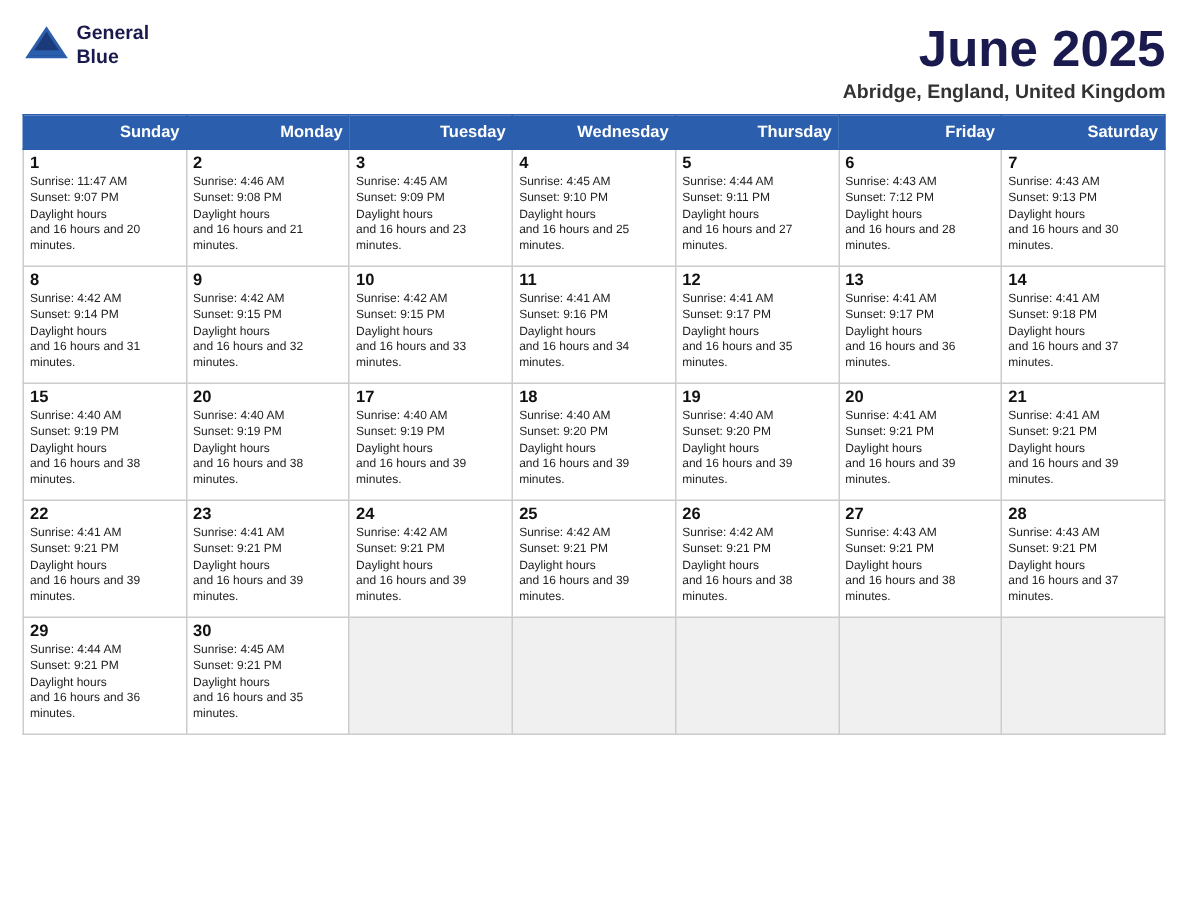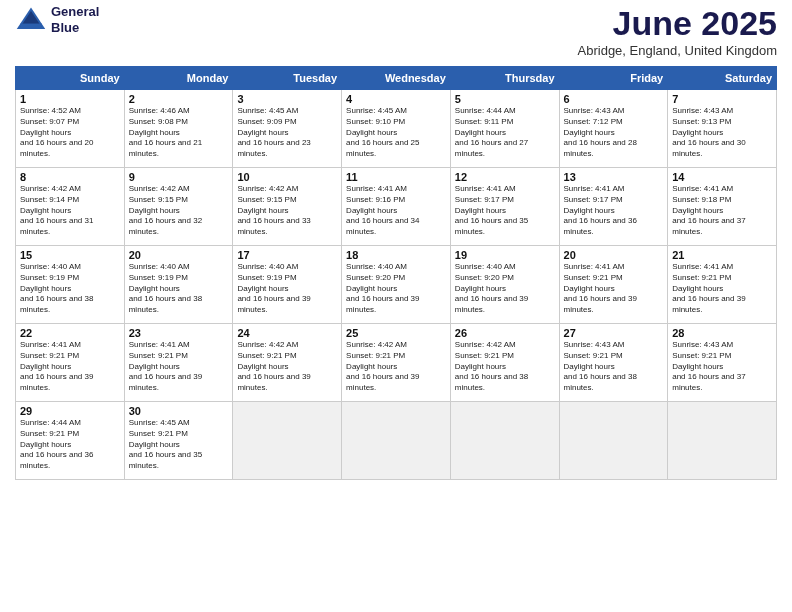--- a/index.html
+++ b/index.html
@@ -7,21 +7,21 @@
       font-family: Arial, sans-serif;
       background: #fff;
       width: 792px;
       height: 612px;
       overflow: hidden;
     }
     .page {
       width: 792px;
       height: 532px;
       background: #fff;
-      padding: 4px 15px;
+      padding: 14px 15px;
     }
     .header-area {
       display: flex;
       justify-content: space-between;
       align-items: flex-start;
       margin-bottom: 8px;
     }
     .logo {
       display: flex;
       align-items: center;
@@ -41,20 +41,21 @@
       text-align: right;
     }
     .month-title {
       font-size: 34px;
       font-weight: bold;
       color: #1a1a4e;
     }
     .location-title {
       font-size: 13px;
       color: #333;
+      font-weight: bold;
     }
     .calendar-table {
       width: 100%;
       border-collapse: collapse;
       table-layout: fixed;
     }
     .calendar-table th {
       background-color: #2b5fad;
       color: #fff;
       font-size: 11px;
@@ -121,21 +122,21 @@
         <th>Thursday</th>
         <th>Friday</th>
         <th>Saturday</th>
       </tr>
     </thead>
     <tbody id="calendar-body">
     <tr>
           <td>
         <span class="day-number">1</span>
         <div class="day-info">
-          <span>Sunrise: 4:52 AM</span><br>
+          <span>Sunrise: 11:47 AM</span><br>
           <span>Sunset: 9:07 PM</span><br>
           <span>Daylight hours</span><br>
           <span>and 16 hours and 20 minutes.</span>
         </div>
       </td>
           <td>
         <span class="day-number">2</span>
         <div class="day-info">
           <span>Sunrise: 4:46 AM</span><br>
           <span>Sunset: 9:08 PM</span><br>

